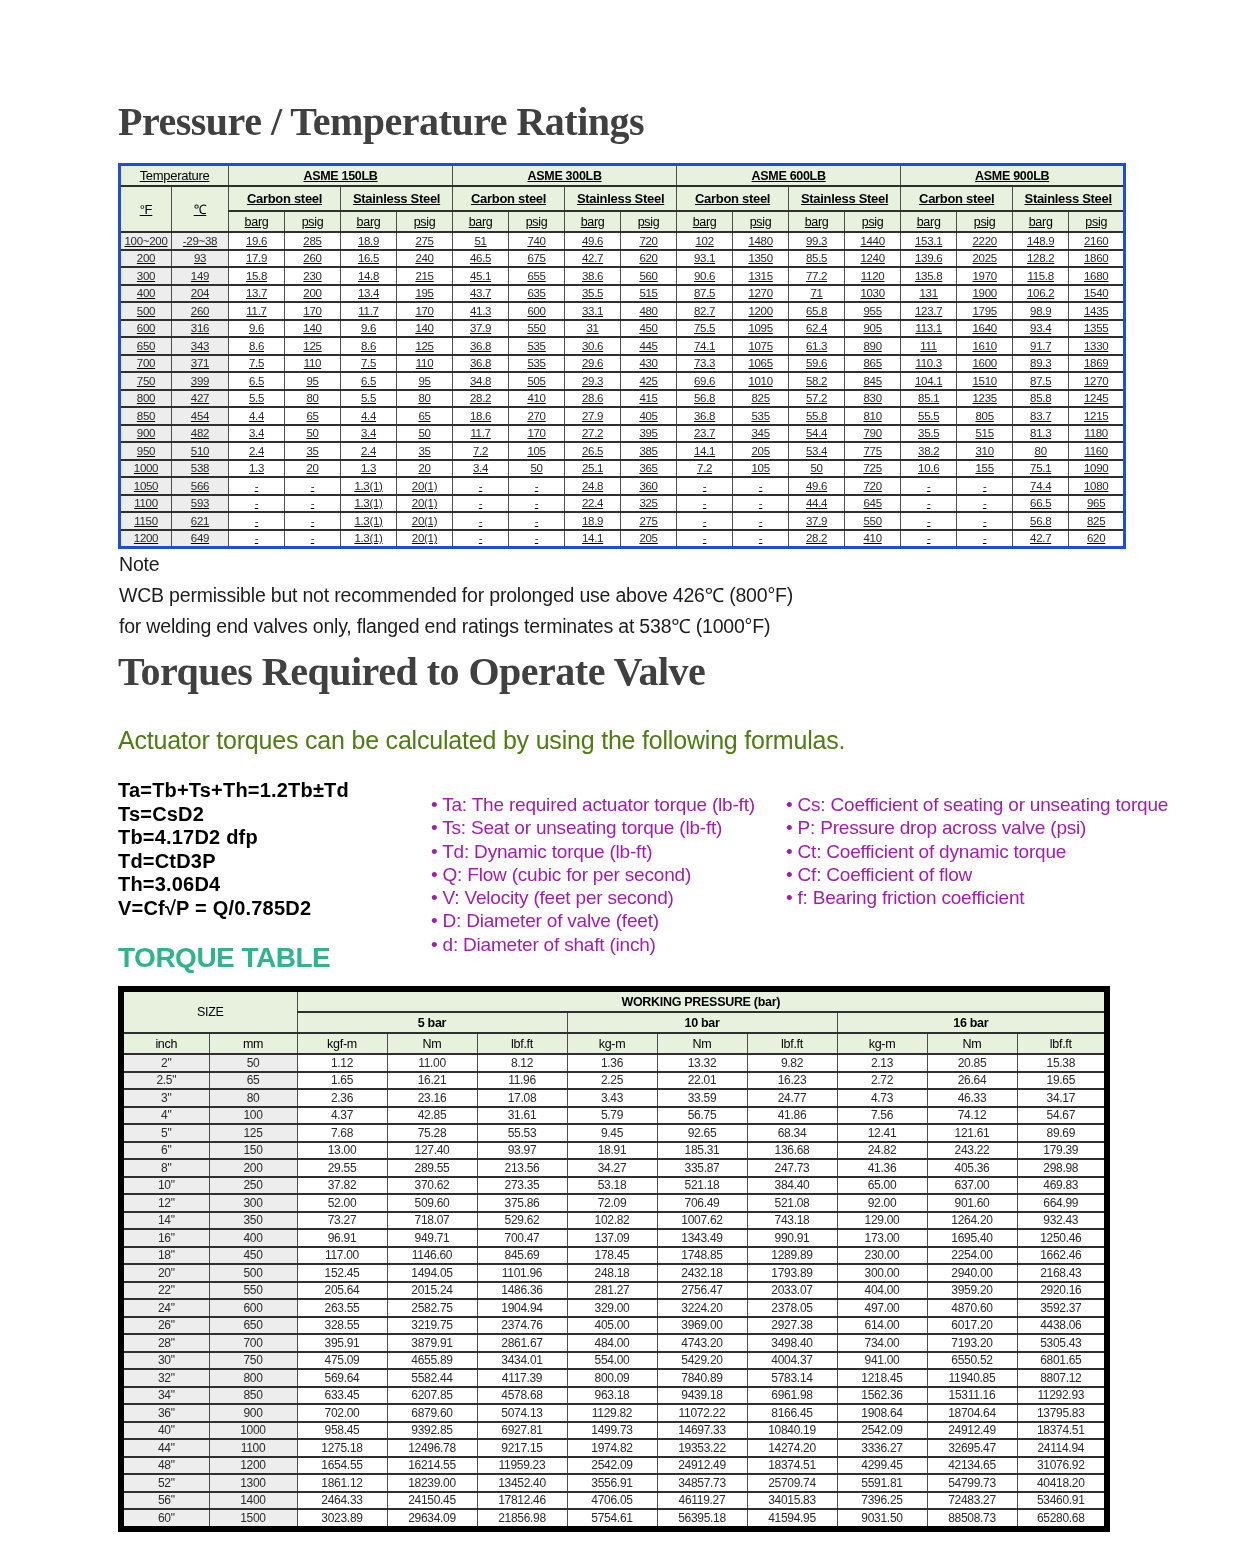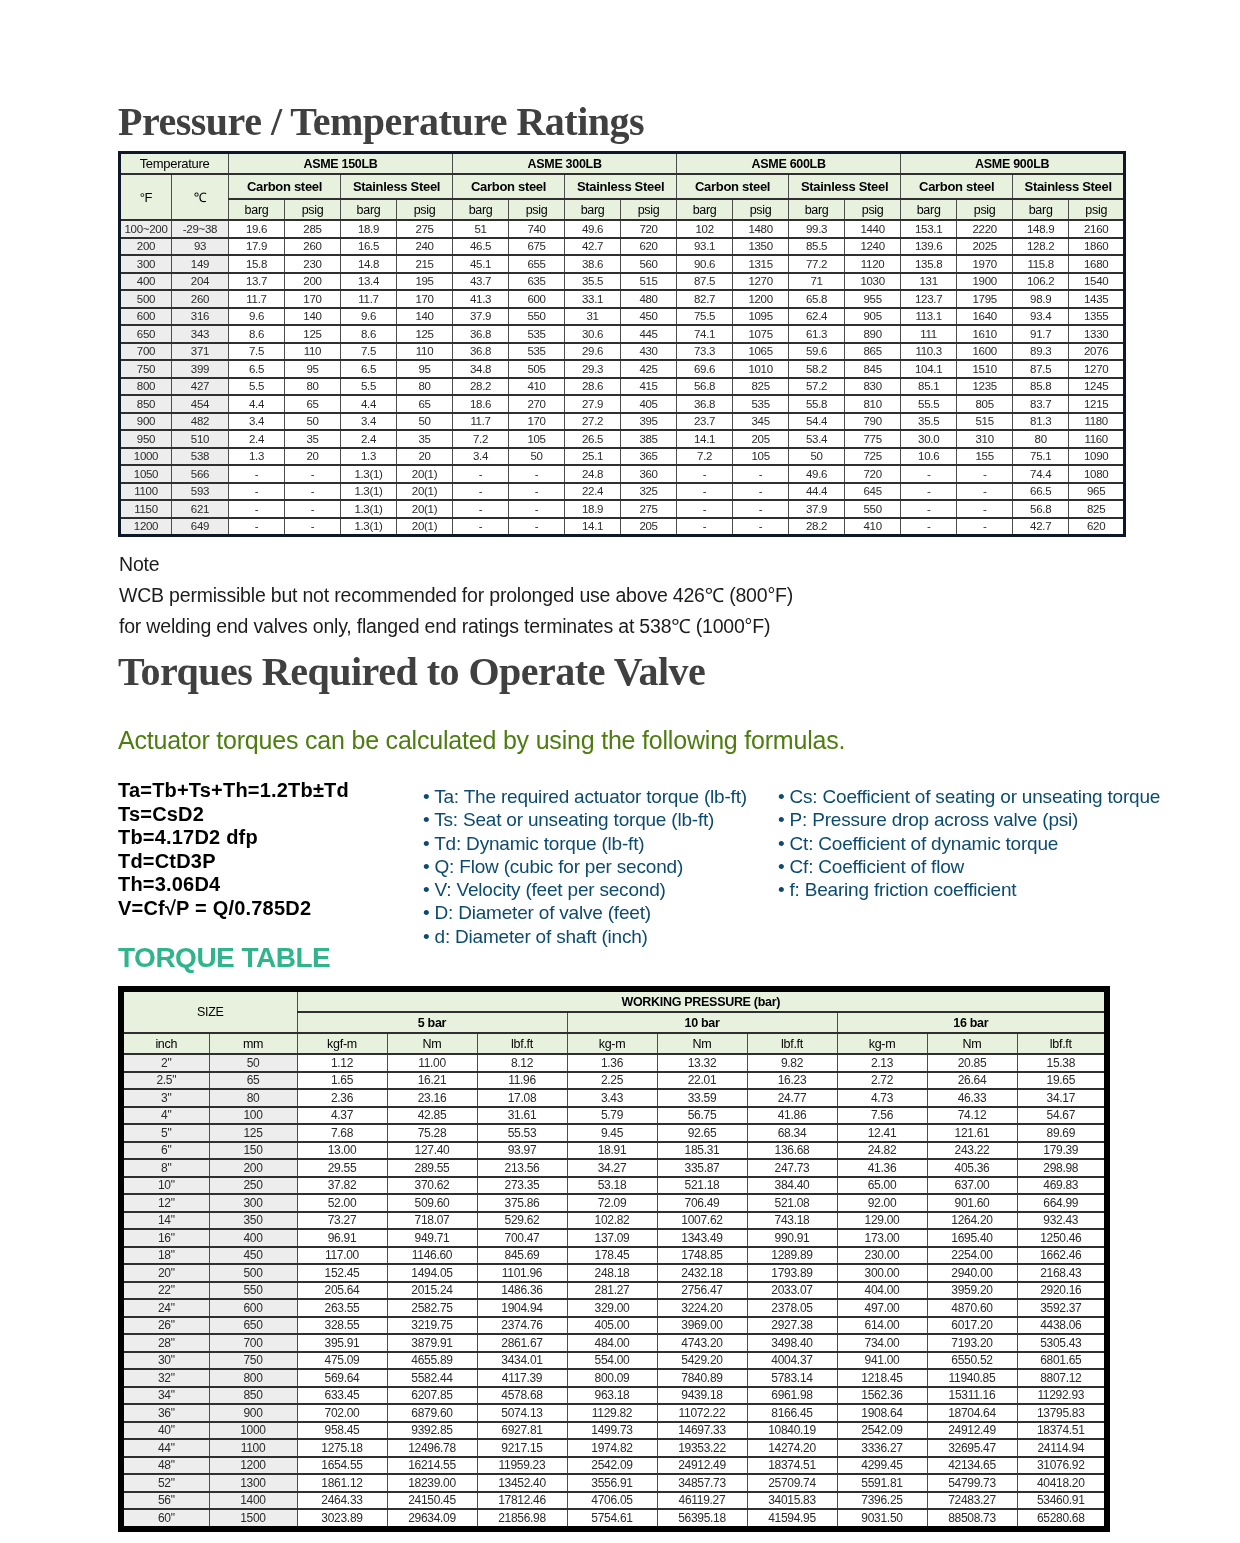--- a/index.html
+++ b/index.html
@@ -10,42 +10,42 @@
     font-weight:bold;font-size:40px;line-height:44px;color:#404040;letter-spacing:-0.5px;}
   #pt-title{top:100px;}
   #tq-title{top:650px;}
 
   table{border-collapse:collapse;table-layout:fixed;position:absolute;background:#fff;}
   .pt :is(td,th),.tq :is(td,th){
     border-left:1px solid #4d4d4d;border-right:1px solid #4d4d4d;
     border-top:2px solid #2f2f2f;border-bottom:2px solid #2f2f2f;
     text-align:center;vertical-align:middle;padding:0;overflow:hidden;white-space:nowrap;
     font-family:"Liberation Sans",sans-serif;letter-spacing:-0.3px;}
-  .pt{left:118px;top:151px;width:1007px;border:3px solid #0f172a;}
+  .pt{left:118px;top:163px;width:1007px;border:3px solid #1d4ed8;text-decoration:underline;}
   .tq{left:118px;top:986px;width:987px;border:6px solid #000000;}
   thead th{background:#e8f1de;font-weight:normal;}
   .pt tr.h1 th{height:19px;font-size:13px;}
   .pt tr.h1 th.grp{font-weight:bold;font-size:12.5px;}
   .pt tr.h2 th{height:23px;font-size:13px;}
   .pt tr.h2 th.mat{font-weight:bold;}
   .pt tr.h3 th{height:19px;font-size:12.5px;margin-top:48px;}
   .pt tbody td{height:15.5px;font-size:11.5px;color:#2a2a2a;}
   .tq tr.h1 th,.tq tr.h2 th{height:19px;font-size:12.5px;}
   .tq th.bold{font-weight:bold;}
   .tq tr.h3 th{height:19px;font-size:12.5px;}
   .tq tbody td{height:15.5px;font-size:12px;color:#2a2a2a;}
   td.shade{background:#ededed;}
 
   .note-block{position:absolute;left:119px;top:549px;font-size:19.5px;line-height:31px;color:#1c1c1c;letter-spacing:-0.2px;}
   .subtitle{position:absolute;left:118px;top:726px;font-size:25px;color:#4d7c0f;letter-spacing:-0.2px;}
 
   .formulas{position:absolute;left:118px;top:779px;font-size:20px;font-weight:bold;
     line-height:23.6px;color:#000;letter-spacing:0.2px;}
-  .legend{position:absolute;top:777px;margin:8px;padding:0;list-style:none;
-    font-size:19px;line-height:23.3px;color:#0c4a6e;letter-spacing:-0.2px;}
+  .legend{position:absolute;top:777px;margin:16px;padding:0;list-style:none;
+    font-size:19px;line-height:23.3px;color:#a21caf;letter-spacing:-0.2px;}
   .legend li::before{content:"• ";}
   #legend-left{left:415px;}
   #legend-right{left:770px;}
 
   .torque-heading{position:absolute;left:118px;top:942px;margin:0;font-size:28px;
     font-weight:bold;color:#2fb48b;letter-spacing:-0.5px;font-family:"Liberation Sans",sans-serif;}
 </style>
 </head>
 <body>
 
@@ -250,21 +250,21 @@
           <td>535</td>
           <td>29.6</td>
           <td>430</td>
           <td>73.3</td>
           <td>1065</td>
           <td>59.6</td>
           <td>865</td>
           <td>110.3</td>
           <td>1600</td>
           <td>89.3</td>
-          <td>2076</td>
+          <td>1869</td>
         </tr>
         <tr>
           <td class="shade">750</td>
           <td class="shade">399</td>
           <td>6.5</td>
           <td>95</td>
           <td>6.5</td>
           <td>95</td>
           <td>34.8</td>
           <td>505</td>
@@ -347,21 +347,21 @@
           <td>2.4</td>
           <td>35</td>
           <td>7.2</td>
           <td>105</td>
           <td>26.5</td>
           <td>385</td>
           <td>14.1</td>
           <td>205</td>
           <td>53.4</td>
           <td>775</td>
-          <td>30.0</td>
+          <td>38.2</td>
           <td>310</td>
           <td>80</td>
           <td>1160</td>
         </tr>
         <tr>
           <td class="shade">1000</td>
           <td class="shade">538</td>
           <td>1.3</td>
           <td>20</td>
           <td>1.3</td>

